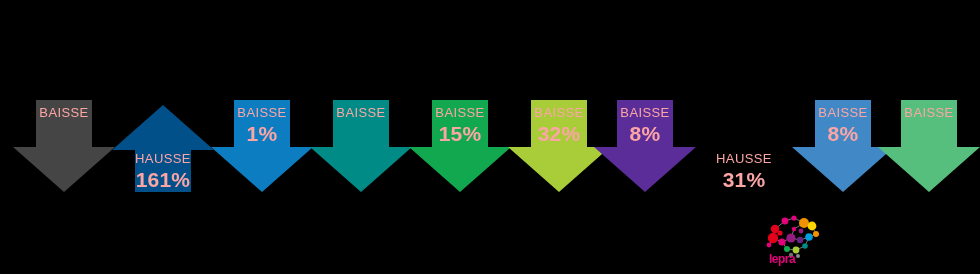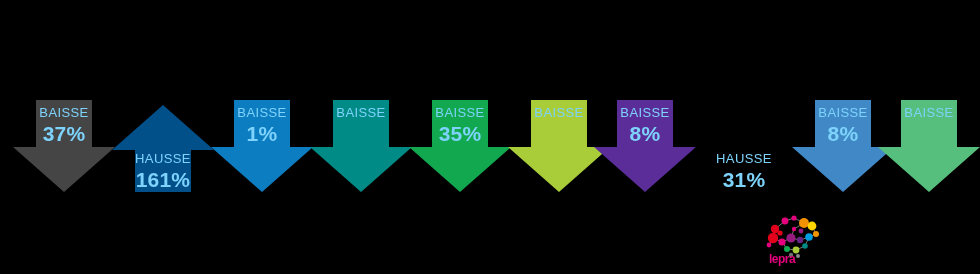--- a/index.html
+++ b/index.html
@@ -29,21 +29,21 @@
     position: absolute;
     left: 0;
     top: 0;
     display: block;
   }
   .arrow-labels {
     position: absolute;
     left: 0;
     width: 100%;
     text-align: center;
-    color: #7dd3fc;
+    color: #fca5a5;
     line-height: 1;
     pointer-events: none;
   }
   .arrow-labels .cap {
     display: block;
     font-size: 13px;
     font-weight: 400;
     letter-spacing: 0.4px;
     white-space: nowrap;
   }
@@ -73,21 +73,20 @@
 
 <div id="stage">
 
   <div id="arrows-layer">
       <div class="arrow dir-down" style="left: 13px;">
         <svg width="102" height="274" viewBox="0 0 102 274">
           <polygon points="23,100 79,100 79,147 102,147 51,192 0,147 23,147" fill="#454545"></polygon>
         </svg>
         <div class="arrow-labels">
           <span class="cap">BAISSE</span>
-          <span class="val">37%</span>
         </div>
       </div>
       <div class="arrow dir-up" style="left: 112px;">
         <svg width="102" height="274" viewBox="0 0 102 274">
           <polygon points="51,105 102,150 79,150 79,192 23,192 23,150 0,150" fill="#01508a"></polygon>
         </svg>
         <div class="arrow-labels">
           <span class="cap">HAUSSE</span>
           <span class="val">161%</span>
         </div>
@@ -108,29 +107,30 @@
         <div class="arrow-labels">
           <span class="cap">BAISSE</span>
         </div>
       </div>
       <div class="arrow dir-down" style="left: 409px;">
         <svg width="102" height="274" viewBox="0 0 102 274">
           <polygon points="23,100 79,100 79,147 102,147 51,192 0,147 23,147" fill="#12a84f"></polygon>
         </svg>
         <div class="arrow-labels">
           <span class="cap">BAISSE</span>
-          <span class="val">35%</span>
+          <span class="val">15%</span>
         </div>
       </div>
       <div class="arrow dir-down" style="left: 508px;">
         <svg width="102" height="274" viewBox="0 0 102 274">
           <polygon points="23,100 79,100 79,147 102,147 51,192 0,147 23,147" fill="#a9cd39"></polygon>
         </svg>
         <div class="arrow-labels">
           <span class="cap">BAISSE</span>
+          <span class="val">32%</span>
         </div>
       </div>
       <div class="arrow dir-down" style="left: 594px;">
         <svg width="102" height="274" viewBox="0 0 102 274">
           <polygon points="23,100 79,100 79,147 102,147 51,192 0,147 23,147" fill="#5b2d99"></polygon>
         </svg>
         <div class="arrow-labels">
           <span class="cap">BAISSE</span>
           <span class="val">8%</span>
         </div>

